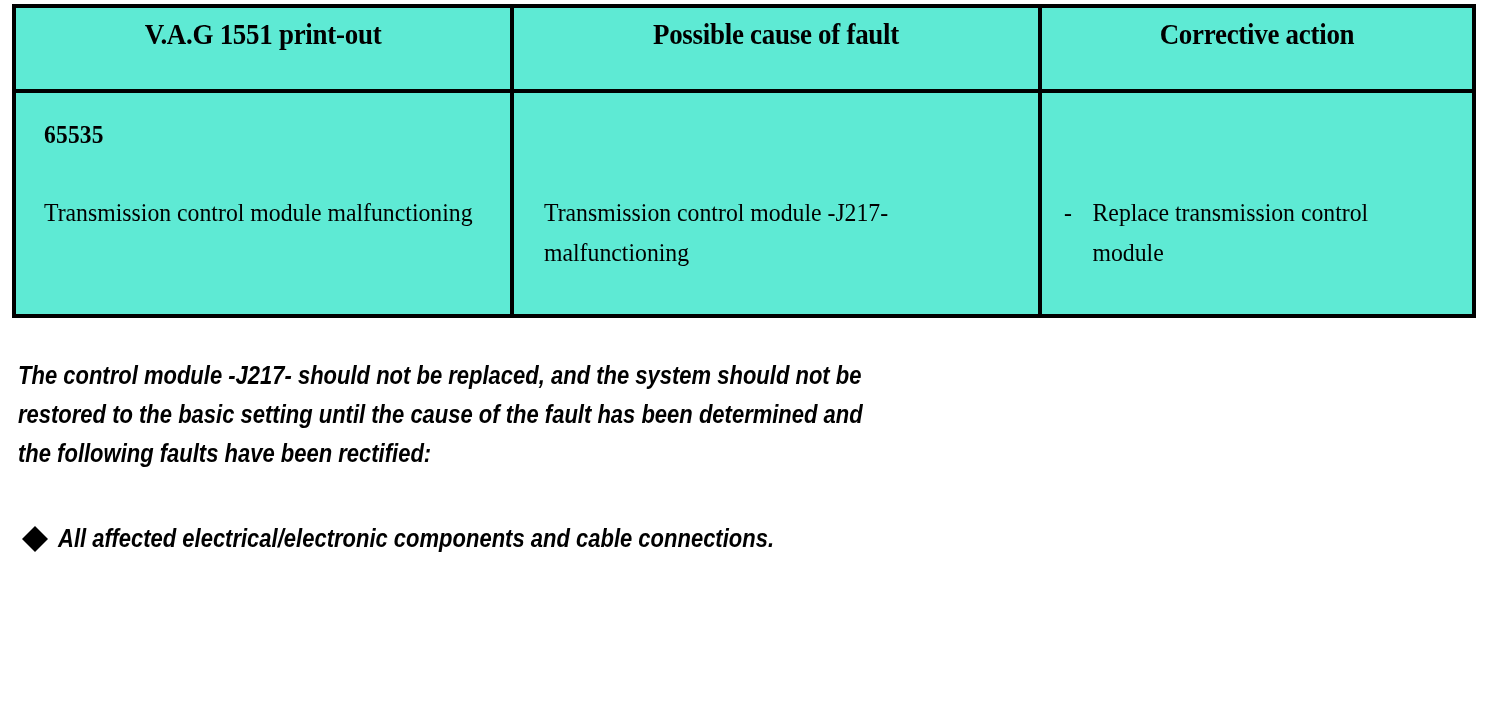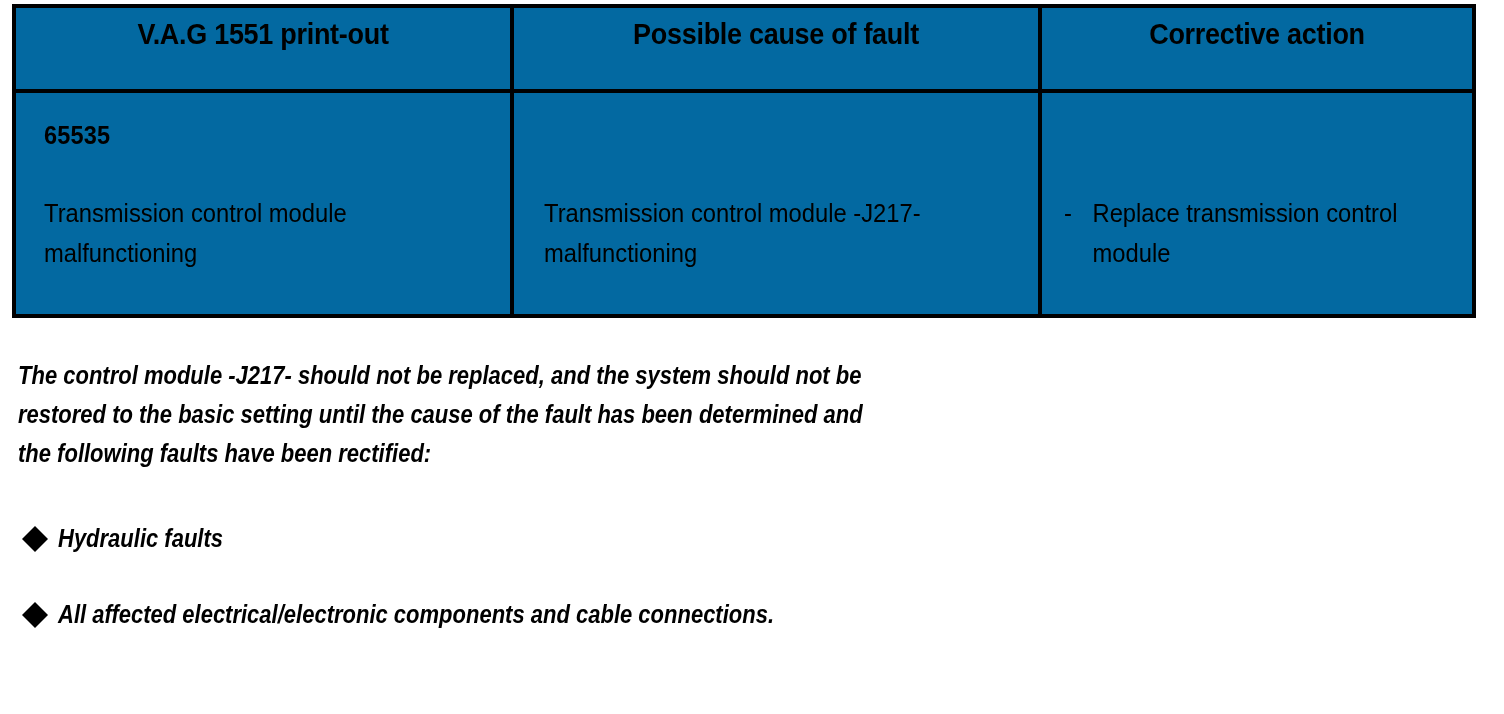--- a/index.html
+++ b/index.html
@@ -24,21 +24,22 @@
     left: 12px;
     top: 4px;
     width: 1460px;
     border-collapse: collapse;
     table-layout: fixed;
   }
   .fault-table td {
     border: 4px solid #000000;
     padding: 0;
     vertical-align: top;
-    background: #0369a1;
+    background: #5eead4;
+    font-family: Liberation Serif, serif;
   }
   .col-a { width: 498px; }
   .col-b { width: 528px; }
   .col-c { width: 434px; }
 
   .head-cell {
     height: 81px;
   }
   .head-cell .head-label {
     display: block;
@@ -192,23 +193,15 @@
   <span class="nline">the following faults have been rectified:</span>
 </div>
 
 <div class="bullet-list">
   <div class="bullet-item">
     <span class="bullet-diamond">
       <svg width="26" height="26" viewBox="0 0 26 26" aria-hidden="true">
           <polygon points="13,0 26,13 13,26 0,13" fill="#000000"></polygon>
         </svg>
     </span>
-    <span class="bullet-text">Hydraulic faults</span>
-  </div>
-  <div class="bullet-item">
-    <span class="bullet-diamond">
-      <svg width="26" height="26" viewBox="0 0 26 26" aria-hidden="true">
-          <polygon points="13,0 26,13 13,26 0,13" fill="#000000"></polygon>
-        </svg>
-    </span>
     <span class="bullet-text">All affected electrical/electronic components and cable connections.</span>
   </div>
 </div>
 
 </body></html>

